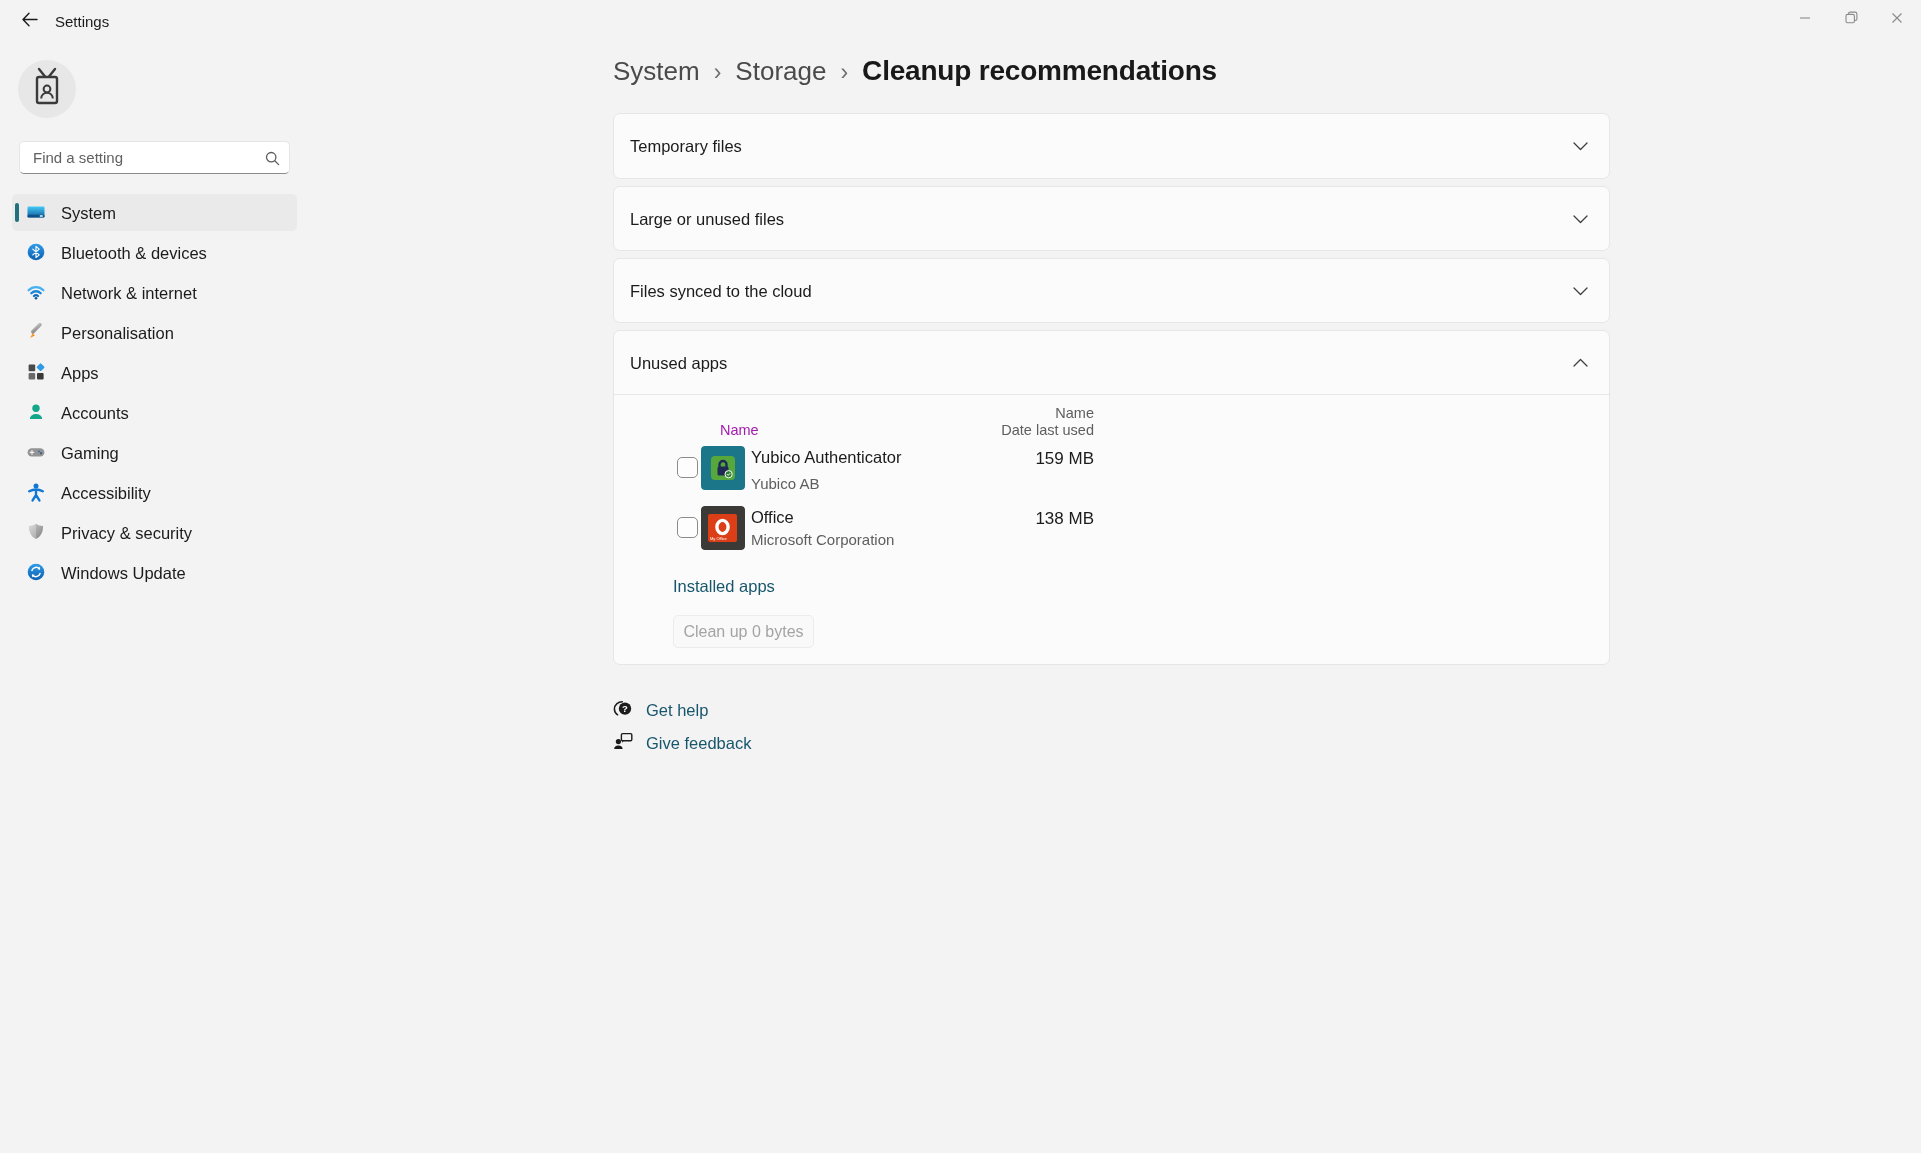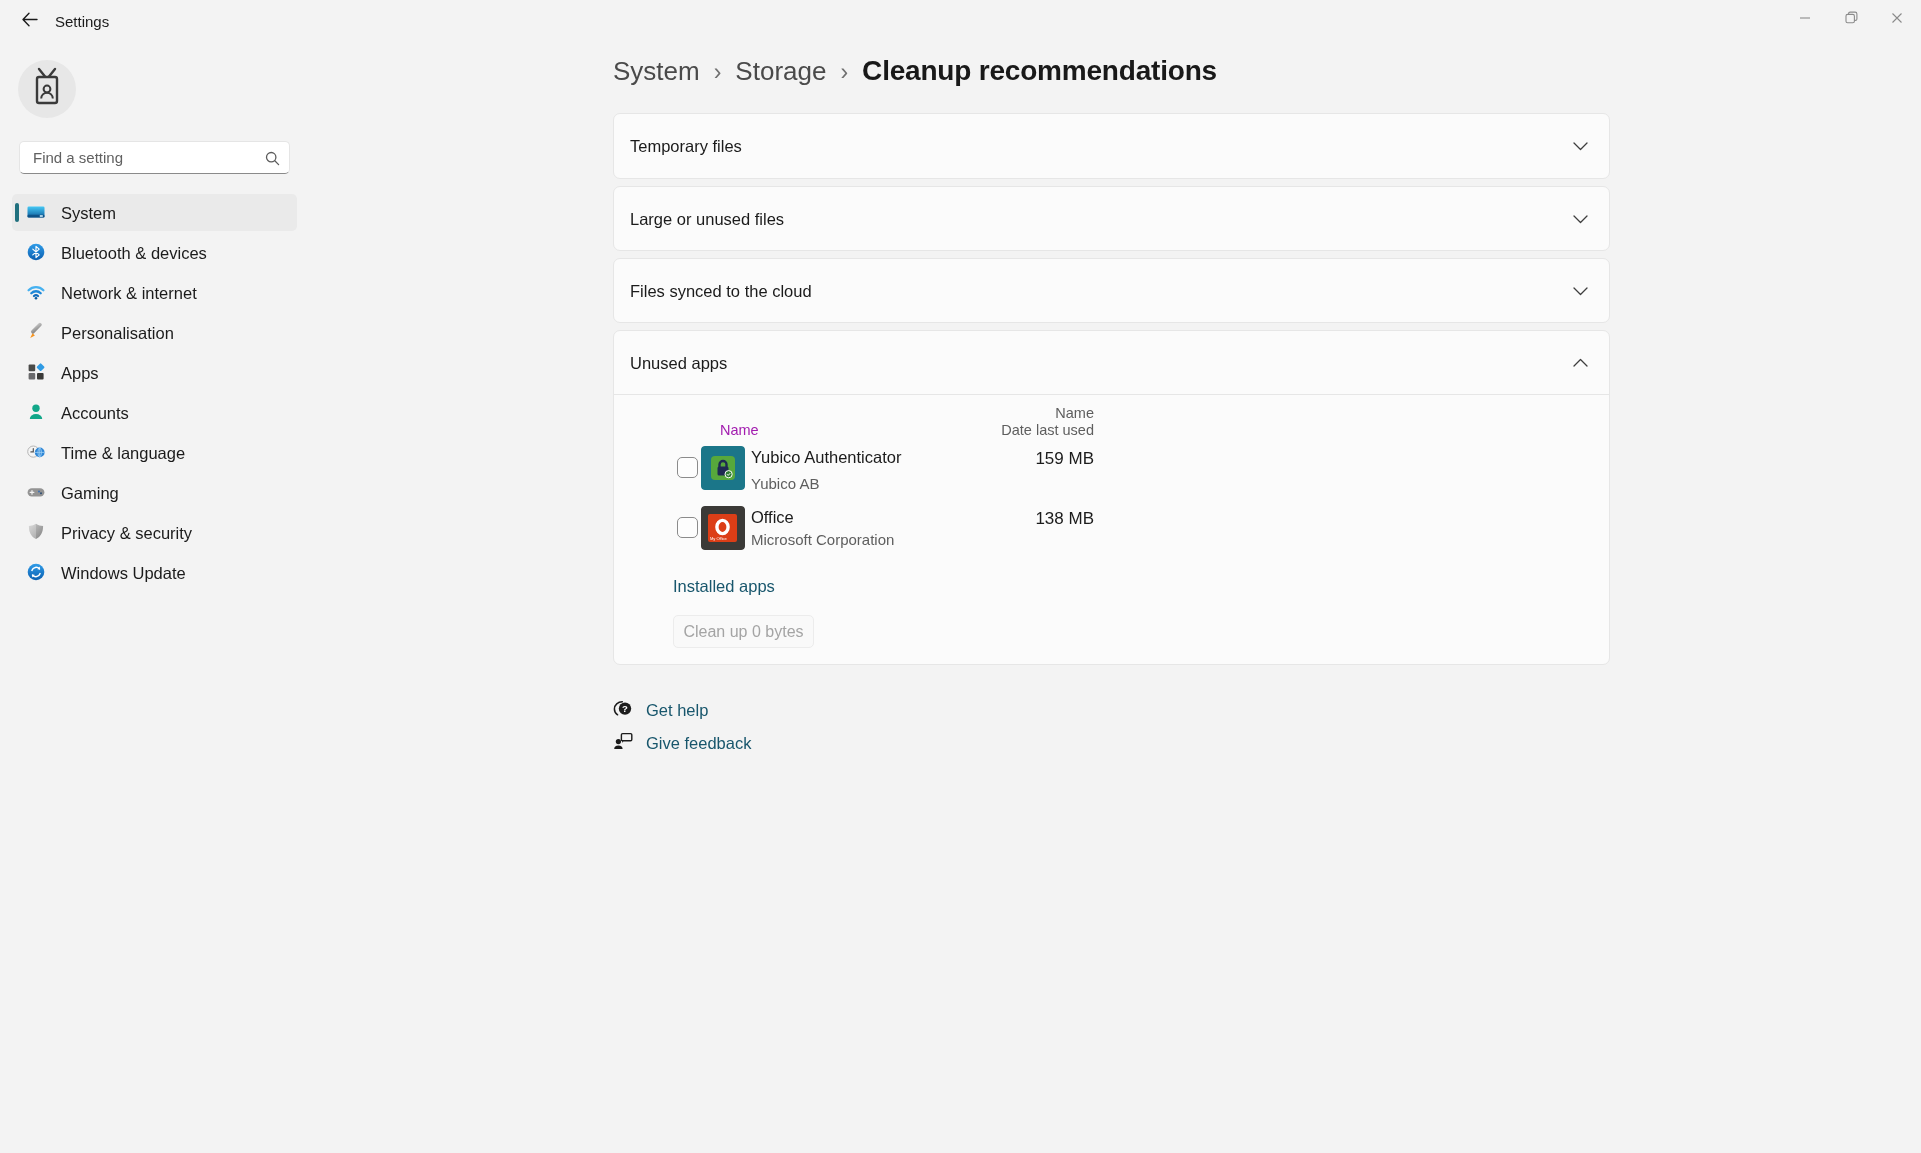--- a/index.html
+++ b/index.html
@@ -226,44 +226,43 @@
   <div class="nav-item">
     <span class="nav-icon">
       <svg width="20" height="20" viewBox="0 0 20 20">
         <circle cx="10" cy="6.3" r="3.7" fill="#12a789"></circle>
         <path d="M3.8 17 a6.2 5 0 0 1 12.4 0 Z" fill="#12a789"></path>
       </svg>
     </span>
     <span class="nav-label">Accounts</span>
   </div>
 
-  <div class="nav-item">
-    <span class="nav-icon">
-      <svg width="20" height="20" viewBox="0 0 20 20">
-        <circle cx="7.3" cy="9.6" r="5.6" fill="#f4f4f4" stroke="#b5b5b5" stroke-width="1"></circle>
-        <path d="M7.3 6.6 V9.9 H4.9" stroke="#555555" stroke-width="1.2" fill="none" stroke-linecap="round"></path>
-        <circle cx="13.7" cy="10.4" r="4.9" fill="#2e86d6"></circle>
-        <path d="M13.7 5.5 v9.8 M8.8 10.4 h9.8 M13.7 5.5 a7.5 7.5 0 0 1 0 9.8 M13.7 5.5 a7.5 7.5 0 0 0 0 9.8" stroke="#9fd0f5" stroke-width="0.8" fill="none"></path>
-      </svg>
-    </span>
-    <span class="nav-label">Time &amp; language</span>
-  </div>
 
   <div class="nav-item">
     <span class="nav-icon">
       <svg width="20" height="20" viewBox="0 0 20 20">
         <rect x="1.6" y="6.2" width="16.8" height="8.4" rx="4.2" fill="#939393"></rect>
         <path d="M6 8.6 v3.6 M4.2 10.4 h3.6" stroke="#f2f2f2" stroke-width="1.2" stroke-linecap="round"></path>
         <circle cx="13" cy="9.4" r="1" fill="#3b6fb3"></circle>
         <circle cx="15" cy="11.3" r="1" fill="#2f4f73"></circle>
       </svg>
     </span>
     <span class="nav-label">Gaming</span>
   </div>
 
+  <div class="nav-item">
+    <span class="nav-icon">
+      <svg width="20" height="20" viewBox="0 0 20 20">
+        <circle cx="10" cy="3.9" r="2.5" fill="#1177d4"></circle>
+        <path d="M3.2 9.3 q6.8-3.6 13.6 0" stroke="#1177d4" stroke-width="2.4" fill="none" stroke-linecap="round"></path>
+        <path d="M10 8.6 V13 M10 13 L6.6 18.4 M10 13 L13.4 18.4" stroke="#1177d4" stroke-width="2.4" fill="none" stroke-linecap="round"></path>
+      </svg>
+    </span>
+    <span class="nav-label">Accessibility</span>
+  </div>
 
   <div class="nav-item">
     <span class="nav-icon">
       <svg width="20" height="20" viewBox="0 0 20 20">
         <defs>
             <linearGradient id="gSh" x1="0" y1="0" x2="1" y2="1">
               <stop offset="0" stop-color="#cdcdcd"></stop>
               <stop offset="1" stop-color="#808080"></stop>
             </linearGradient>
           </defs>

